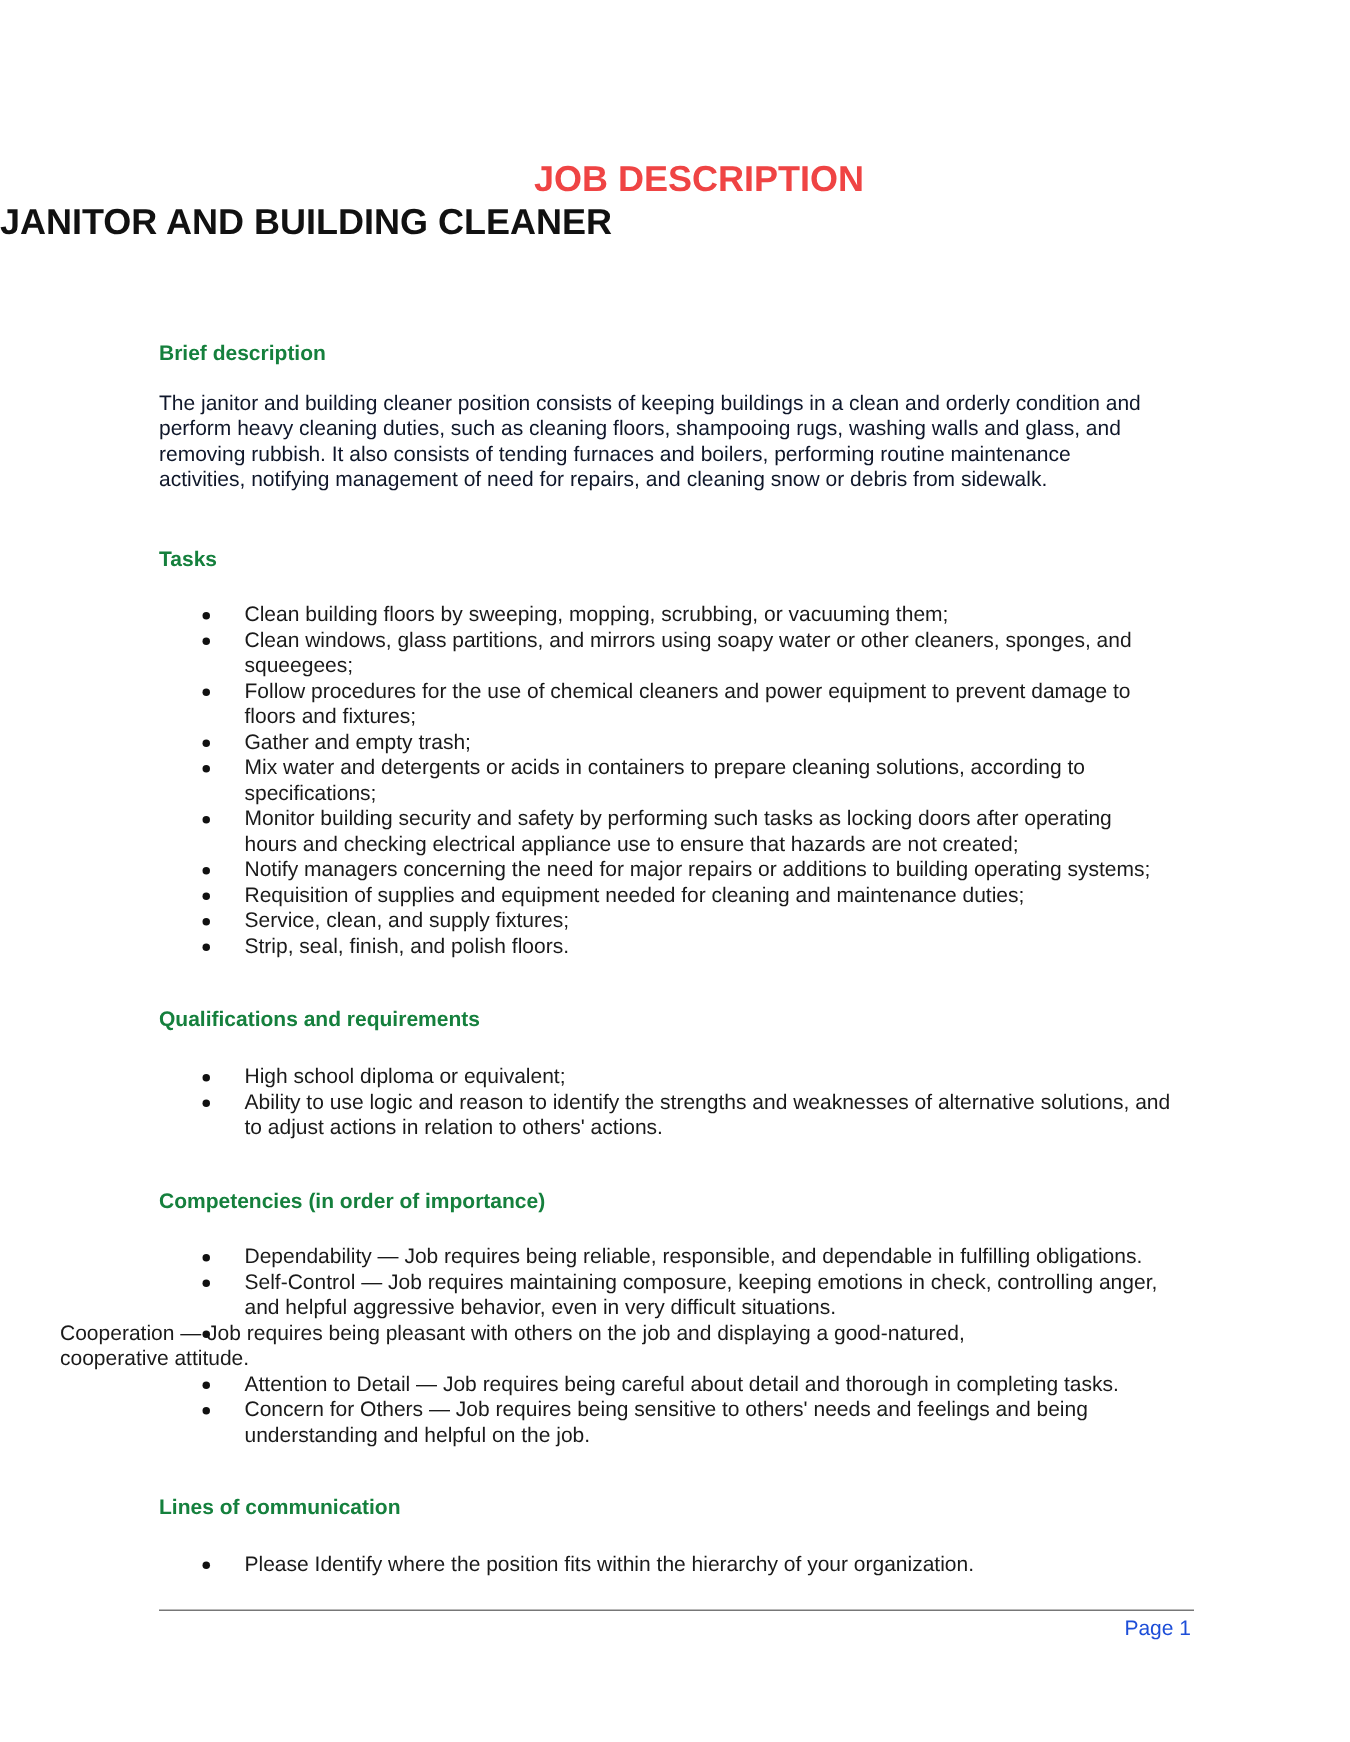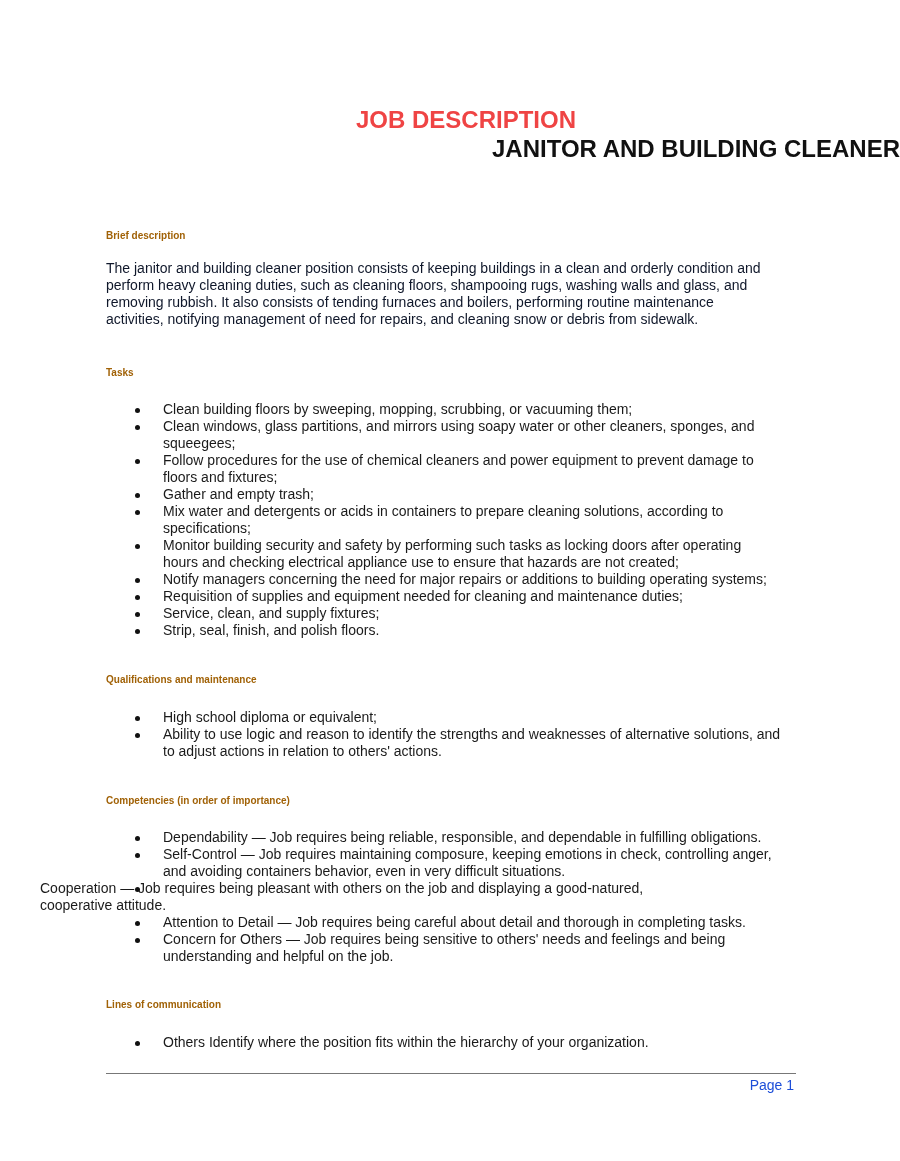--- a/index.html
+++ b/index.html
@@ -1,24 +1,24 @@
 <!DOCTYPE html>
 <html><head>
 <meta charset="utf-8">
 <style>
   html, body { margin: 0; padding: 0; background: #ffffff; }
   body { width: 900px; height: 1161px; position: relative; overflow: hidden;
          font-family: "Liberation Sans", sans-serif; color: #111111; }
   .page { position: absolute; left: 0; top: 0; width: 900px; height: 1161px; }
   .title1 { position: absolute; top: 105px; left: 0; width: 900px; text-align: center;
             font-size: 24px; font-weight: bold; line-height: 30px; }
-  .title2 { position: absolute; top: 134px; left: 0; width: 900px; text-align: right;
+  .title2 { position: absolute; top: 134px; left: 0; width: 900px; text-align: left;
             font-size: 24px; font-weight: bold; line-height: 30px; color: #111; }
-  .section-heading { position: absolute; left: 106px; font-size: 10px; font-weight: bold;
-                     line-height: 17px; color: #a16207; }
+  .section-heading { position: absolute; left: 106px; font-size: 14px; font-weight: bold;
+                     line-height: 17px; color: #15803d; }
   .para { position: absolute; left: 106px; width: 700px; font-size: 14px; line-height: 17px; color: #0f172a; }
   ul.bullets { position: absolute; left: 0; margin: 4px; padding: 0; list-style: none; width: 800px; }
   ul.bullets li { position: relative; padding-left: 159px; font-size: 14px; line-height: 17px;
                   color: #1a1a1a; width: 640px; }
   ul.bullets li .dot { position: absolute; left: 131px; top: 7px; width: 5px; height: 5px;
                        border-radius: 50%; background: #111; }
   .footer-rule { position: absolute; left: 106px; top: 1073px; width: 690px; height: 0;
                  border-top: 1px solid #777; }
   .page-num { position: absolute; right: 106px; top: 1077px; font-size: 14px; line-height: 17px; color: #1d4ed8; }
 </style>
@@ -45,35 +45,35 @@
     <li style="width:625px;"><span class="dot"></span><span>Follow procedures for the use of chemical cleaners and power equipment to prevent damage to floors and fixtures;</span></li>
     <li><span class="dot"></span><span>Gather and empty trash;</span></li>
     <li style="width:595px;"><span class="dot"></span><span>Mix water and detergents or acids in containers to prepare cleaning solutions, according to specifications;</span></li>
     <li style="width:615px;"><span class="dot"></span><span>Monitor building security and safety by performing such tasks as locking doors after operating hours and checking electrical appliance use to ensure that hazards are not created;</span></li>
     <li style="width:650px;white-space:nowrap;"><span class="dot"></span><span>Notify managers concerning the need for major repairs or additions to building operating systems;</span></li>
     <li><span class="dot"></span><span>Requisition of supplies and equipment needed for cleaning and maintenance duties;</span></li>
     <li><span class="dot"></span><span>Service, clean, and supply fixtures;</span></li>
     <li><span class="dot"></span><span>Strip, seal, finish, and polish floors.</span></li>
   </ul>
 
-  <div class="section-heading" style="top:671px;">Qualifications and maintenance</div>
+  <div class="section-heading" style="top:671px;">Qualifications and requirements</div>
   <ul class="bullets" style="top:705px;">
     <li><span class="dot"></span><span>High school diploma or equivalent;</span></li>
     <li style="width:630px;"><span class="dot"></span><span>Ability to use logic and reason to identify the strengths and weaknesses of alternative solutions, and to adjust actions in relation to others' actions.</span></li>
   </ul>
 
   <div class="section-heading" style="top:792px;">Competencies (in order of importance)</div>
   <ul class="bullets" style="top:825px;">
     <li style="width:650px;white-space:nowrap;"><span class="dot"></span><span>Dependability — Job requires being reliable, responsible, and dependable in fulfilling obligations.</span></li>
-    <li style="width:610px;"><span class="dot"></span><span>Self-Control — Job requires maintaining composure, keeping emotions in check, controlling anger, and avoiding containers behavior, even in very difficult situations.</span></li>
+    <li style="width:610px;"><span class="dot"></span><span>Self-Control — Job requires maintaining composure, keeping emotions in check, controlling anger, and helpful aggressive behavior, even in very difficult situations.</span></li>
     <li style="width:645px;padding-left:36px;"><span class="dot"></span><span>Cooperation — Job requires being pleasant with others on the job and displaying a good-natured, cooperative attitude.</span></li>
     <li style="width:645px;white-space:nowrap;"><span class="dot"></span><span>Attention to Detail — Job requires being careful about detail and thorough in completing tasks.</span></li>
     <li style="width:600px;"><span class="dot"></span><span>Concern for Others — Job requires being sensitive to others' needs and feelings and being understanding and helpful on the job.</span></li>
   </ul>
 
   <div class="section-heading" style="top:996px;">Lines of communication</div>
   <ul class="bullets" style="top:1030px;">
-    <li><span class="dot"></span><span>Others Identify where the position fits within the hierarchy of your organization.</span></li>
+    <li><span class="dot"></span><span>Please Identify where the position fits within the hierarchy of your organization.</span></li>
   </ul>
 
   <div class="footer-rule"></div>
   <div class="page-num">Page 1</div>
 </div>
 
 </body></html>

